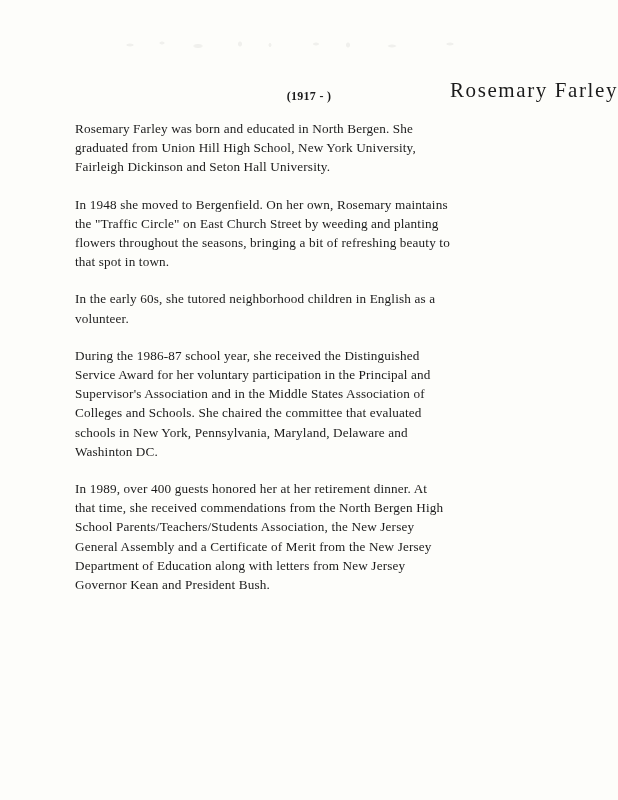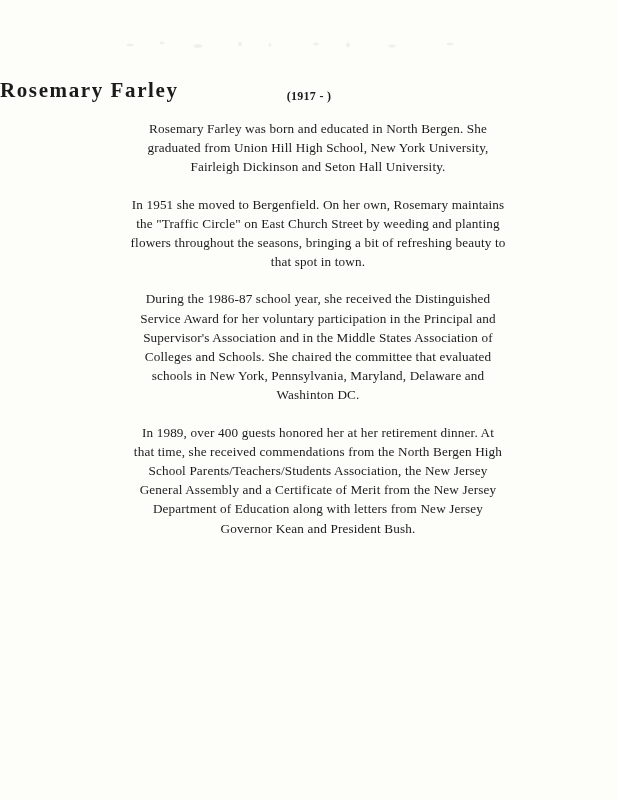--- a/index.html
+++ b/index.html
@@ -40,23 +40,23 @@
   .page {
     position: absolute;
     inset: 0;
   }
 
   .doc-title {
     position: absolute;
     top: 66px;
     left: 0;
     right: 0;
-    text-align: left;
+    text-align: right;
     font-size: 21px;
-    font-weight: bold;
+    font-weight: normal;
     letter-spacing: 1.6px;
     line-height: 1;
   }
 
   .doc-dates {
     position: absolute;
     top: 90px;
     left: 0;
     right: 0;
     text-align: center;
@@ -72,21 +72,20 @@
     left: 75px;
     width: 486px;
   }
 
   .para {
     margin: 0 0 18px 0;
     font-size: 13.2px;
     line-height: 19.2px;
     letter-spacing: 0.15px;
     white-space: pre-line;
-    text-align: center;
   }
 
   .para:last-child {
     margin-bottom: 12px;
   }
 </style>
 </head>
 <body>
 
 <div class="page">
@@ -94,24 +93,26 @@
   <div class="scan-artifacts"></div>
 
   <h1 class="doc-title">Rosemary  Farley</h1>
 
   <div class="doc-dates">(1917 -      )</div>
 
   <div class="body-text">
     <p class="para">Rosemary Farley was born and educated in North Bergen. She
 graduated from Union Hill High School, New York University,
 Fairleigh Dickinson and Seton Hall University.</p>
-    <p class="para">In 1951 she moved to Bergenfield. On her own, Rosemary maintains
+    <p class="para">In 1948 she moved to Bergenfield. On her own, Rosemary maintains
 the "Traffic Circle" on East Church Street by weeding and planting
 flowers throughout the seasons, bringing a bit of refreshing beauty to
 that spot in town.</p>
+    <p class="para">In the early 60s, she tutored neighborhood children in English as a
+volunteer.</p>
     <p class="para">During the 1986-87 school year, she received the Distinguished
 Service Award for her voluntary participation in the Principal and
 Supervisor's Association and in the Middle States Association of
 Colleges and Schools. She chaired the committee that evaluated
 schools in New York, Pennsylvania, Maryland, Delaware and
 Washinton DC.</p>
     <p class="para">In 1989, over 400 guests honored her at her retirement dinner. At
 that time, she received commendations from the North Bergen High
 School Parents/Teachers/Students Association, the New Jersey
 General Assembly and a Certificate of Merit from the New Jersey

